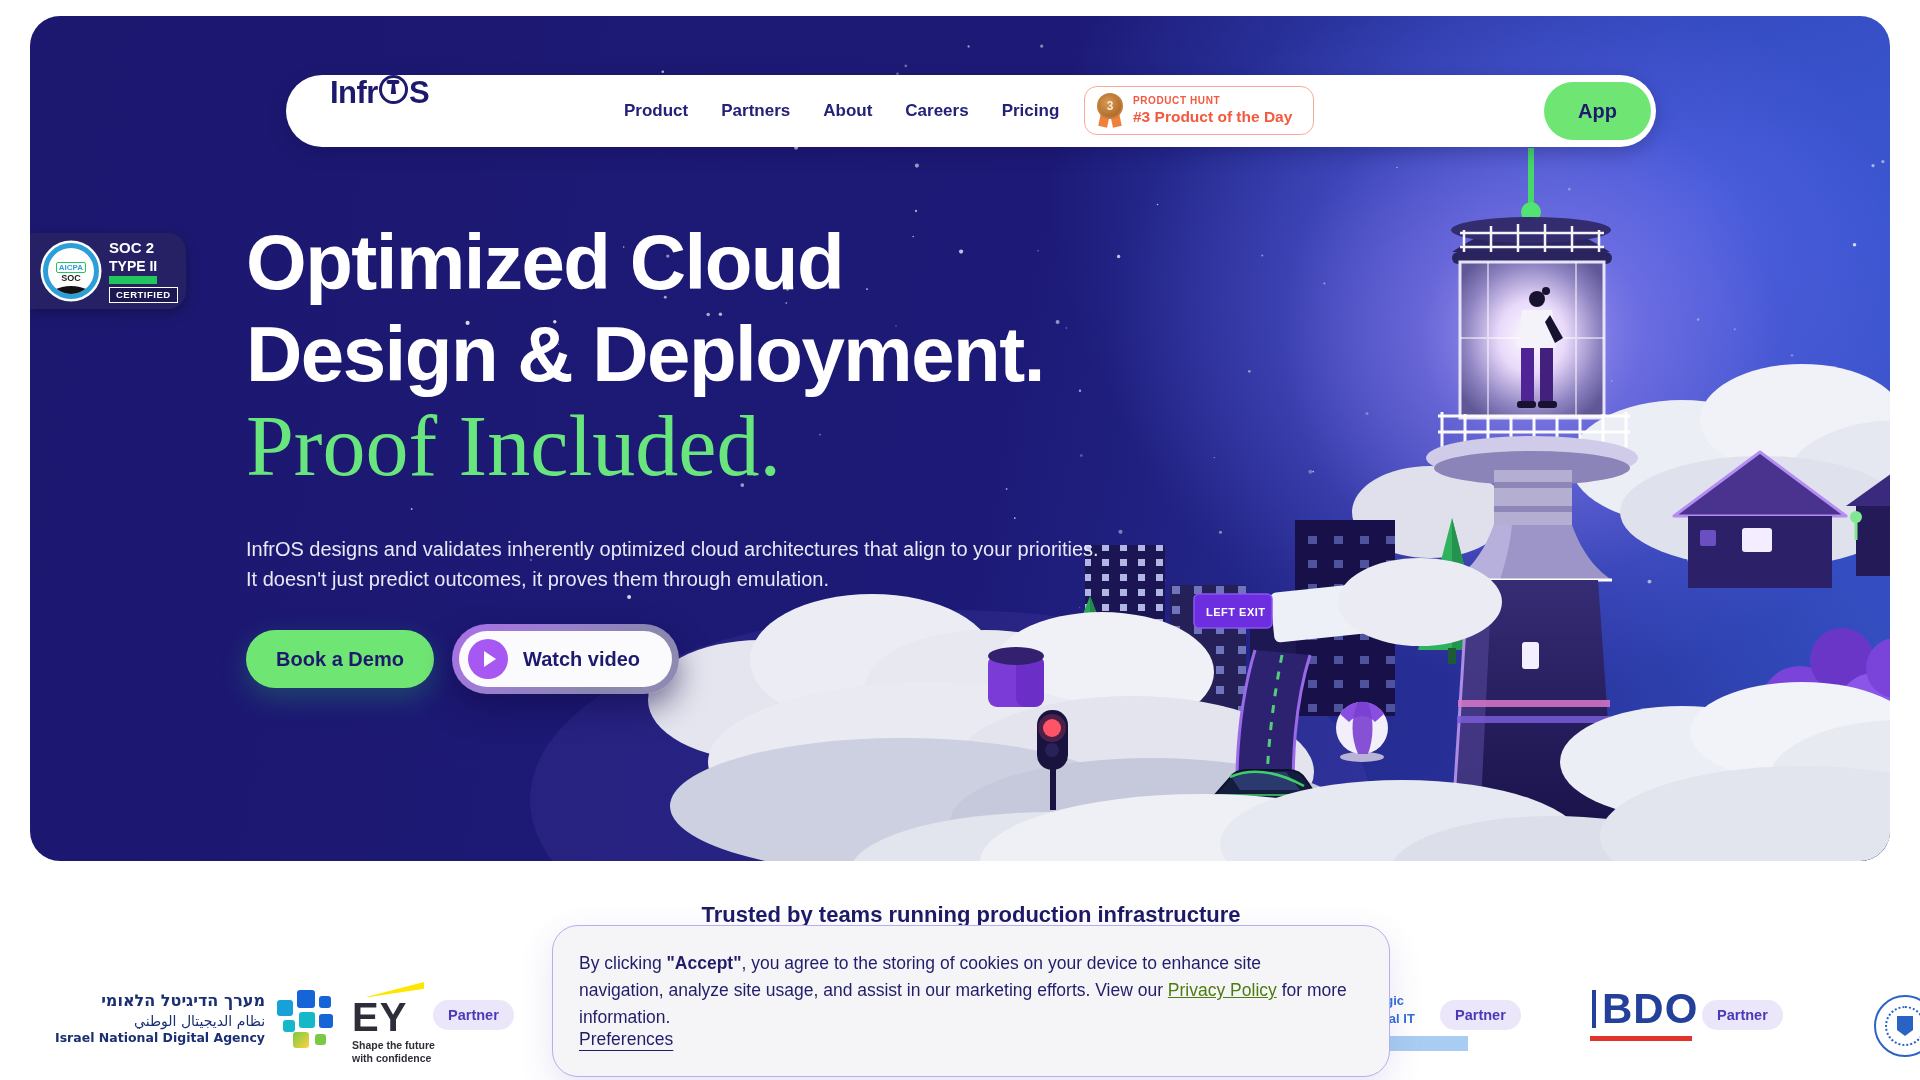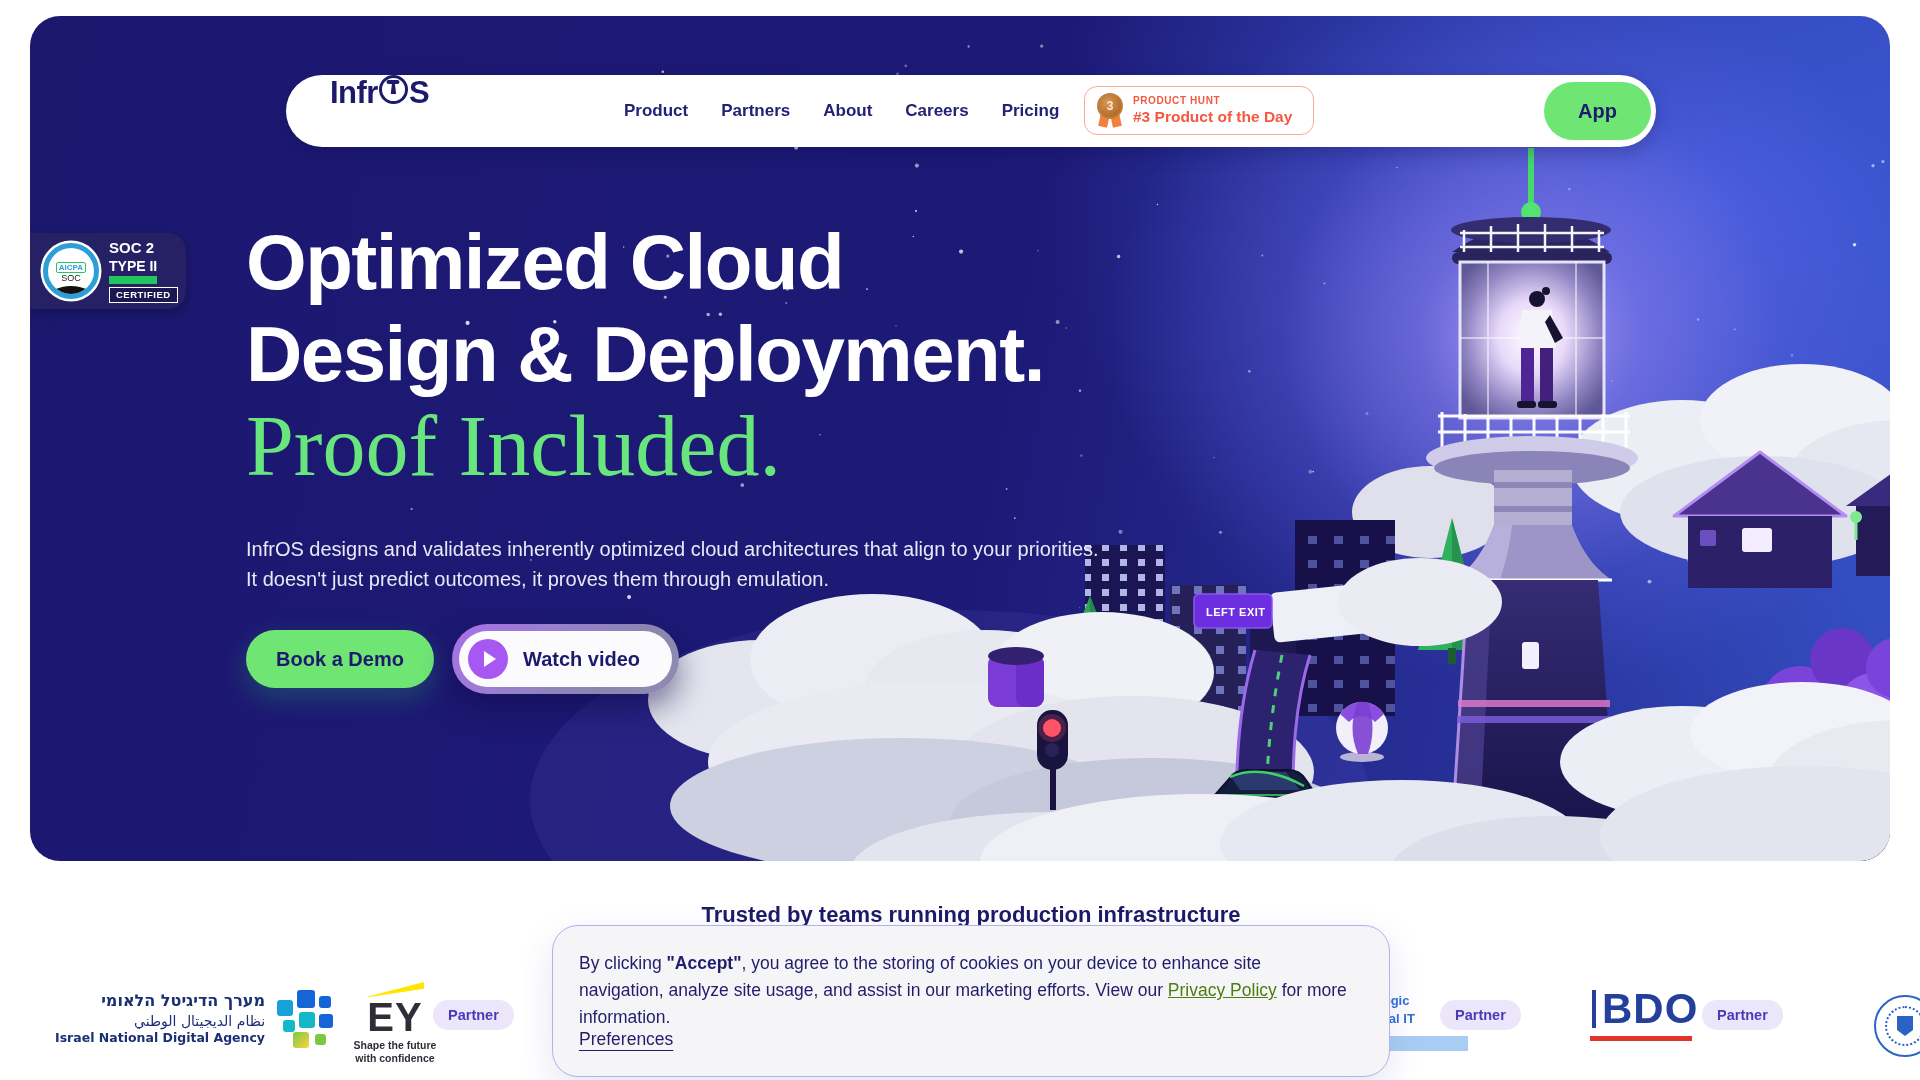--- a/index.html
+++ b/index.html
@@ -36,21 +36,21 @@
   .ph-main { font-size:15.5px; font-weight:700; color:#f4583f; }
   .app-btn { position:absolute; right:5px; top:7px; width:107px; height:58px; background:#6fe573; border-radius:29px;
       display:flex; align-items:center; justify-content:center; font-size:20px; font-weight:700; color:#1d1a6e; cursor:pointer; }
 
   
   .soc { position:absolute; left:0; top:217px; width:156px; height:76px; background:#262165; border-radius:0 18px 18px 0;
       display:flex; align-items:center; gap:10px; padding-left:13px; z-index:3; box-shadow:0 4px 14px rgba(0,0,10,.3); }
   .soc-seal { position:relative; width:56px; height:56px; border-radius:50%; background:#fff; border:5px solid #2d9fd8;
       box-shadow:0 0 0 2.5px #ffffff; overflow:hidden; display:flex; flex-direction:column; align-items:center; justify-content:center; }
   .soc-seal .aicpa { font-size:8px; font-weight:700; color:#2d9fd8; border:1px solid #22c55e; padding:0 2px; border-radius:2px; margin-top:2px;}
-  .soc-seal .socw { font-size:9px; font-weight:400; color:#222; }
+  .soc-seal .socw { font-size:9px; font-weight:700; color:#222; }
   .soc-seal .blk { position:absolute; bottom:-8px; left:0; width:100%; height:16px; background:#111; border-radius:50% 50% 0 0 / 80% 80% 0 0; }
   .soc-text { display:flex; flex-direction:column; align-items:flex-start; line-height:1.25; }
   .soc-l1 { font-size:15px; font-weight:700; color:#fff; }
   .soc-l2 { font-size:14px; font-weight:700; color:#fff; border-bottom:8px solid #22c55e; padding-bottom:1px; }
   .soc-l3 { font-size:9.5px; font-weight:700; color:#fff; border:1.5px solid #fff; padding:1px 6px; margin-top:3px; letter-spacing:.5px; background:#1b1750; }
 
   
   .hero-content { position:absolute; left:216px; top:200px; z-index:4; }
   .h1 { font-size:78px; line-height:92px; font-weight:600; color:#ffffff; letter-spacing:-1.5px; }
   .h1-serif { font-family:"Liberation Serif",serif; font-weight:400; font-size:86px; letter-spacing:0; color:#68e67d; }
@@ -61,21 +61,21 @@
   .watch-outer { background:linear-gradient(135deg,#a96ee8 0%,#9a7fd0 35%,#8a87ae 70%,#8f8bb4 100%); padding:7px; border-radius:40px;
       box-shadow:0 14px 30px rgba(15,8,70,.5); cursor:pointer; }
   .watch-inner { background:#fbfbfd; border-radius:33px; height:56px; display:flex; align-items:center; gap:15px; padding:0 32px 0 9px; }
   .play-circle { width:40px; height:40px; border-radius:50%; background:#a757f2; display:flex; align-items:center; justify-content:center; }
   .play-tri { width:0; height:0; border-left:12px solid #ffffff; border-top:8px solid transparent; border-bottom:8px solid transparent; margin-left:3px; }
   .watch-label { font-size:20px; font-weight:700; color:#1d1a6e; }
 
   
   .trusted { position:absolute; left:552px; top:902px; width:838px; text-align:center; font-size:22px; font-weight:700; color:#1d1a66; z-index:1; }
 
-  .logos { position:absolute; left:0; top:980px; width:1920px; height:100px; z-index:1;text-align:center; }
+  .logos { position:absolute; left:0; top:980px; width:1920px; height:100px; z-index:1; }
   .inda { position:absolute; left:55px; top:10px; display:flex; align-items:center; gap:12px; font-family:"DejaVu Sans",sans-serif; }
   .inda-text { display:flex; flex-direction:column; align-items:flex-end; color:#1b2f73; line-height:1.3; }
   .inda-he { font-size:16px; font-weight:700; }
   .inda-ar { font-size:14px; }
   .inda-en { font-size:12.5px; font-weight:700; }
   .inda-icon { position:relative; width:58px; height:58px; }
   .inda-icon i { position:absolute; border-radius:3px; }
 
   .ey { position:absolute; left:352px; top:2px; width:86px; }
   .ey-beam { width:58px; height:15px; background:#ffe600; clip-path:polygon(0 100%,100% 0,100% 45%,6% 100%); margin-left:14px; }

